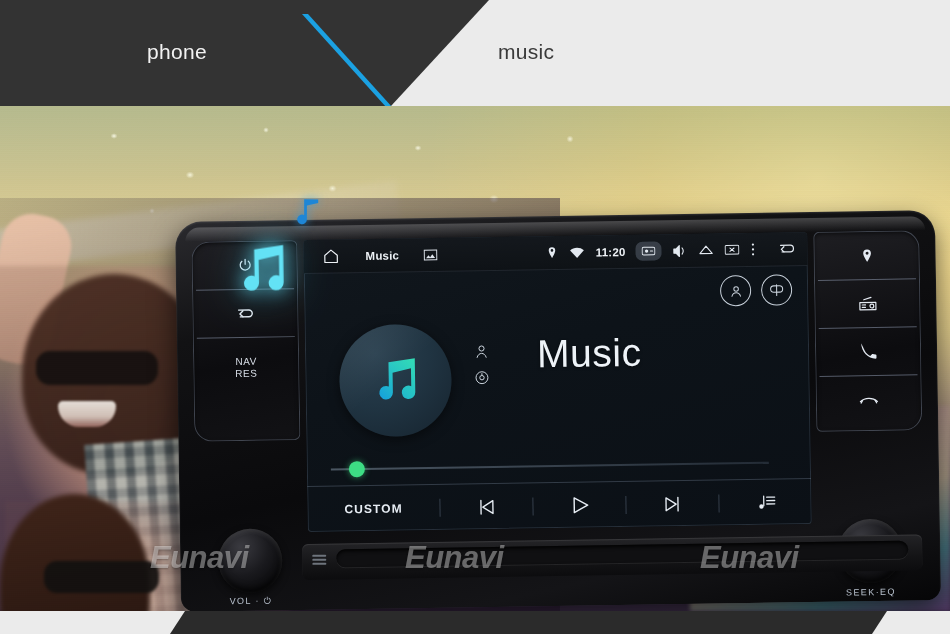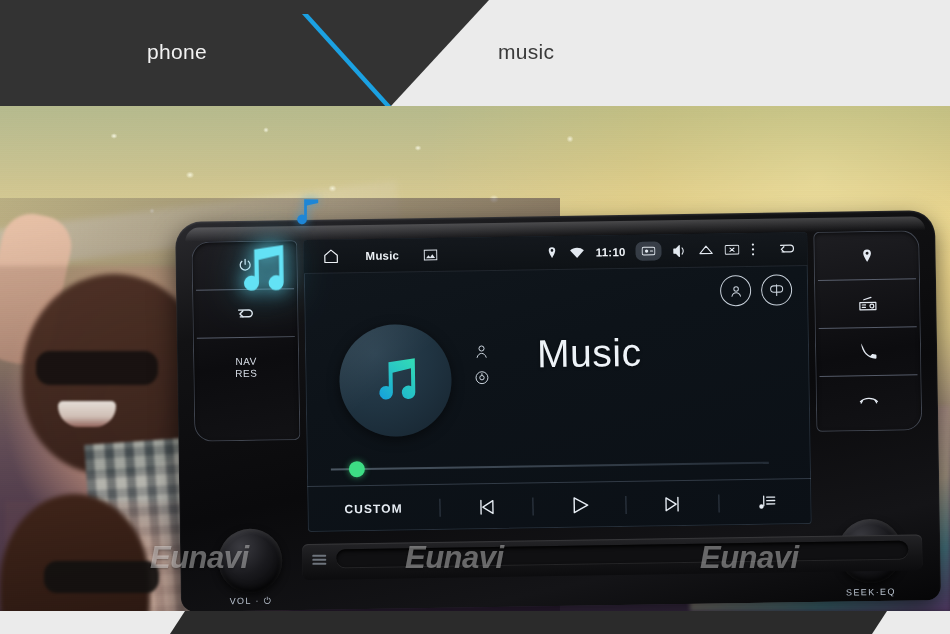--- a/index.html
+++ b/index.html
@@ -429,21 +429,21 @@
         <div class="sb-item">
           <svg viewBox="0 0 24 24" width="13" height="13" fill="currentColor">
             <path d="M12 2a6 6 0 0 0-6 6c0 4.5 6 14 6 14s6-9.5 6-14a6 6 0 0 0-6-6zm0 8.4A2.4 2.4 0 1 1 12 5.6a2.4 2.4 0 0 1 0 4.8z"></path>
           </svg>
         </div>
         <div class="sb-item">
           <svg viewBox="0 0 24 18" width="15" height="12" fill="currentColor">
             <path d="M12 17.5 1 5.3C4 2.6 7.9 1.2 12 1.2S20 2.6 23 5.3z"></path>
           </svg>
         </div>
-        <div class="sb-time">11:10</div>
+        <div class="sb-time">11:20</div>
 
         <div class="sb-item sb-hl">
           <svg viewBox="0 0 22 16" width="14" height="11" fill="none" stroke="currentColor" stroke-width="1.6">
             <rect x="1" y="2" width="20" height="12" rx="2.5"></rect>
             <circle cx="8" cy="8" r="2.6" fill="currentColor" stroke="none"></circle>
             <path d="M14 8h3.5" stroke-linecap="round"></path>
           </svg>
         </div>
         <div class="sb-item">
           <svg viewBox="0 0 22 20" width="15" height="14" fill="none" stroke="currentColor" stroke-width="1.6" stroke-linejoin="round">

